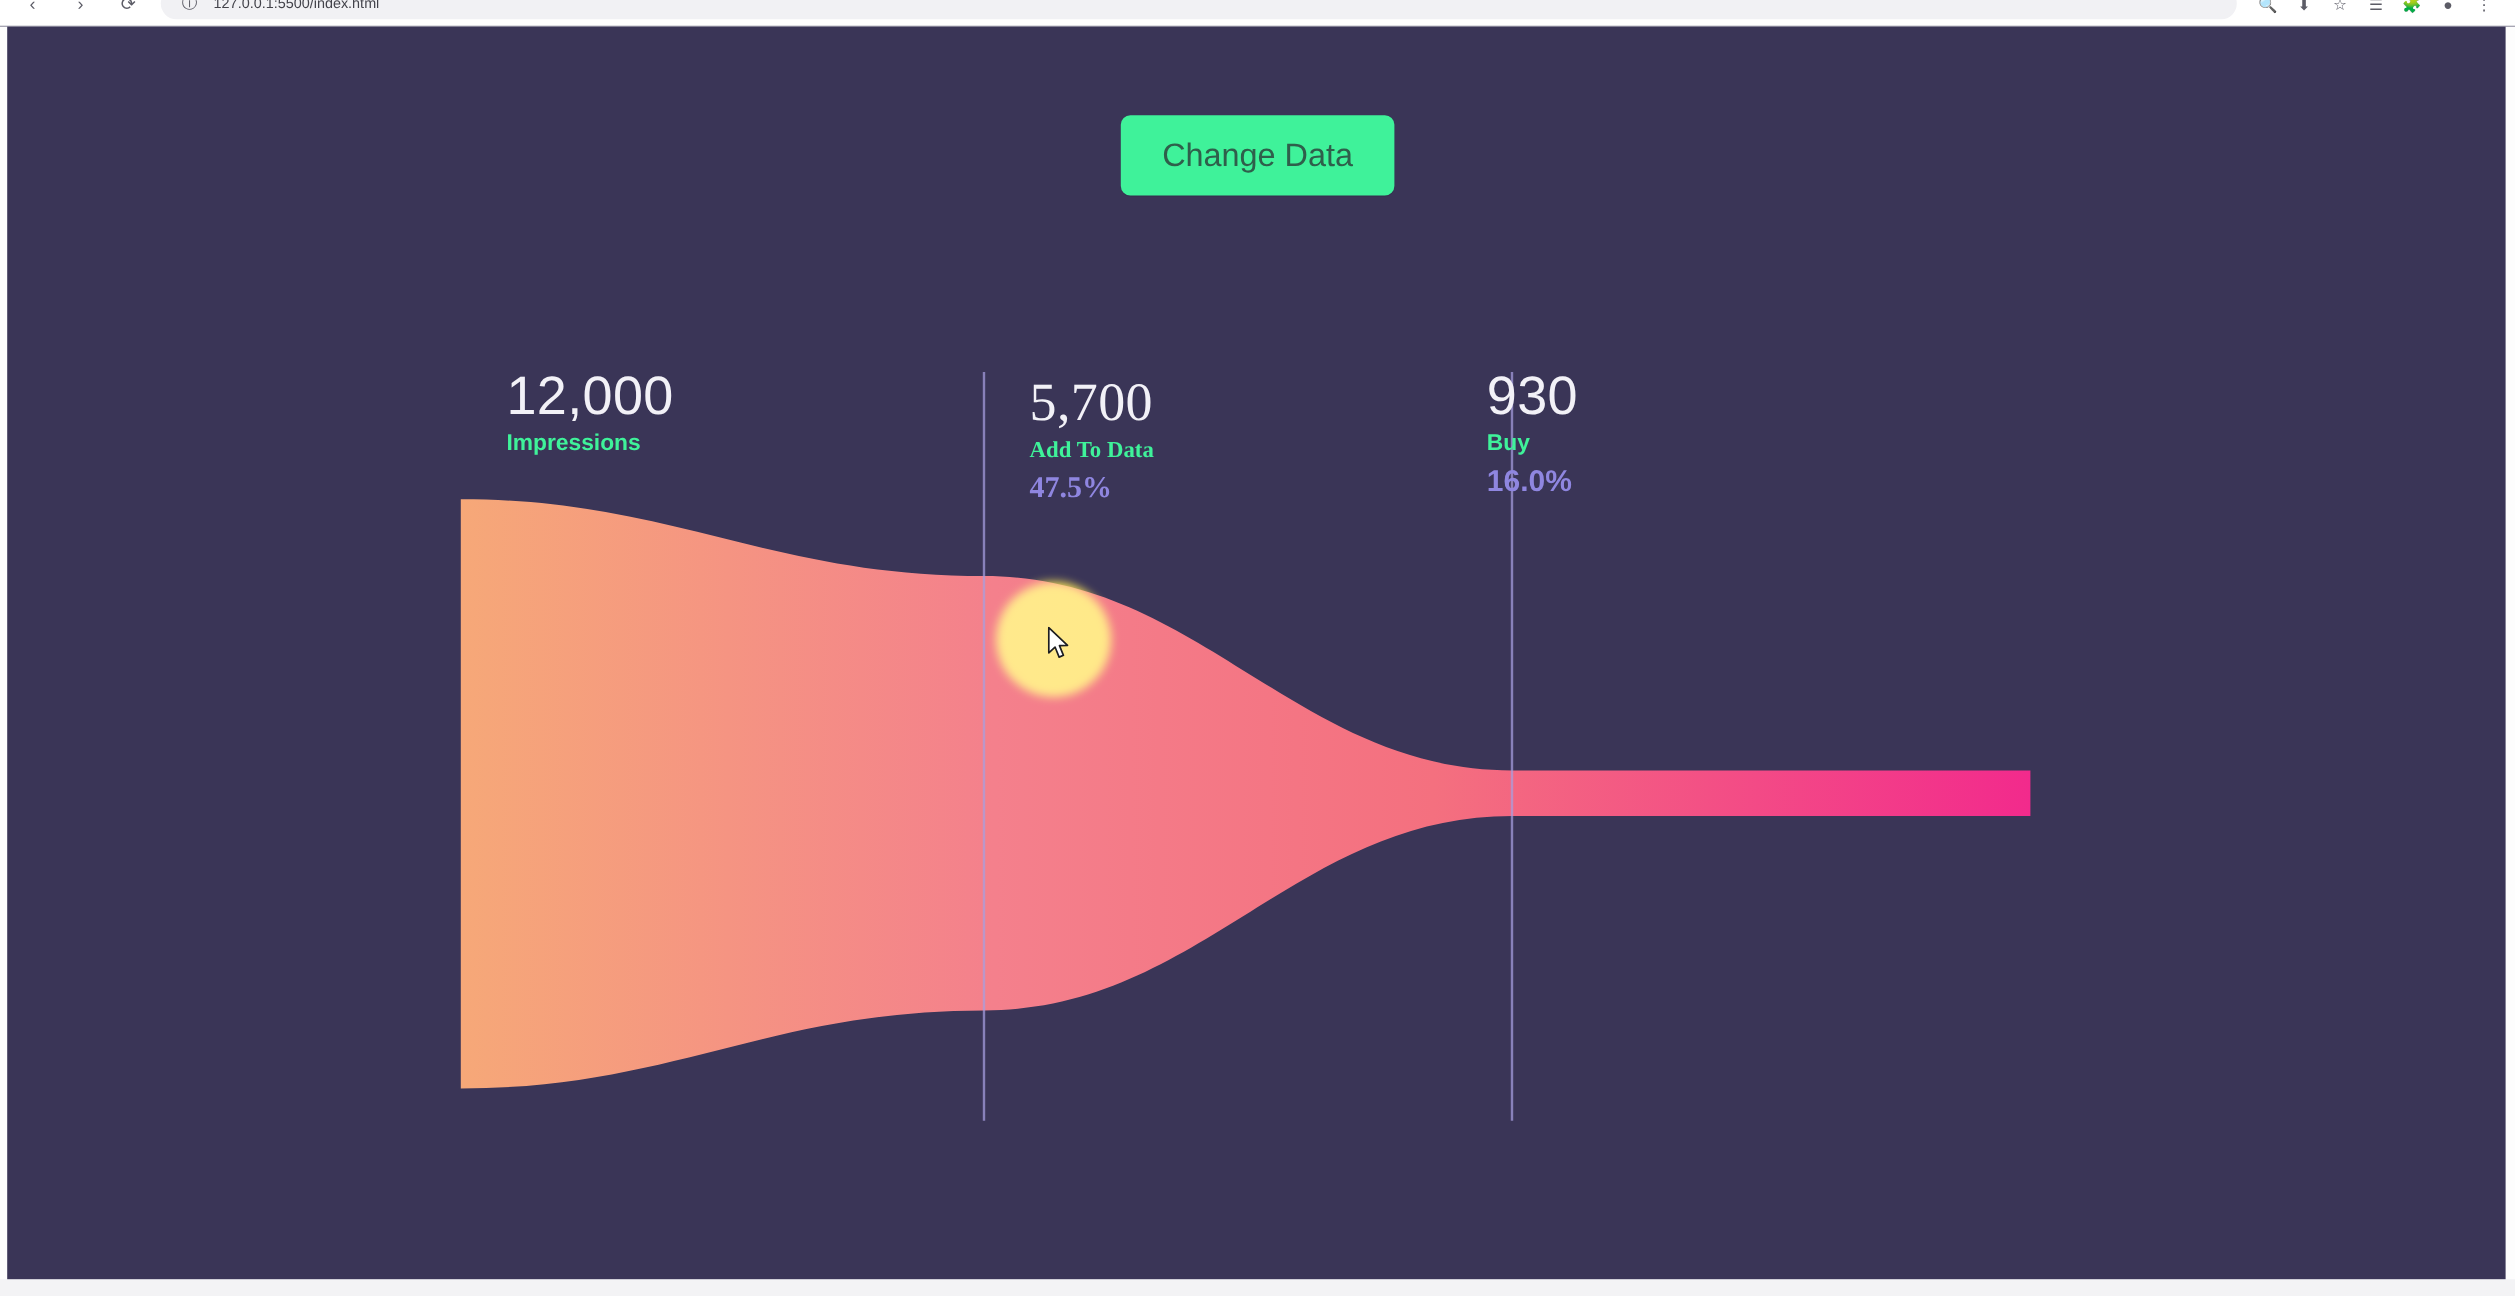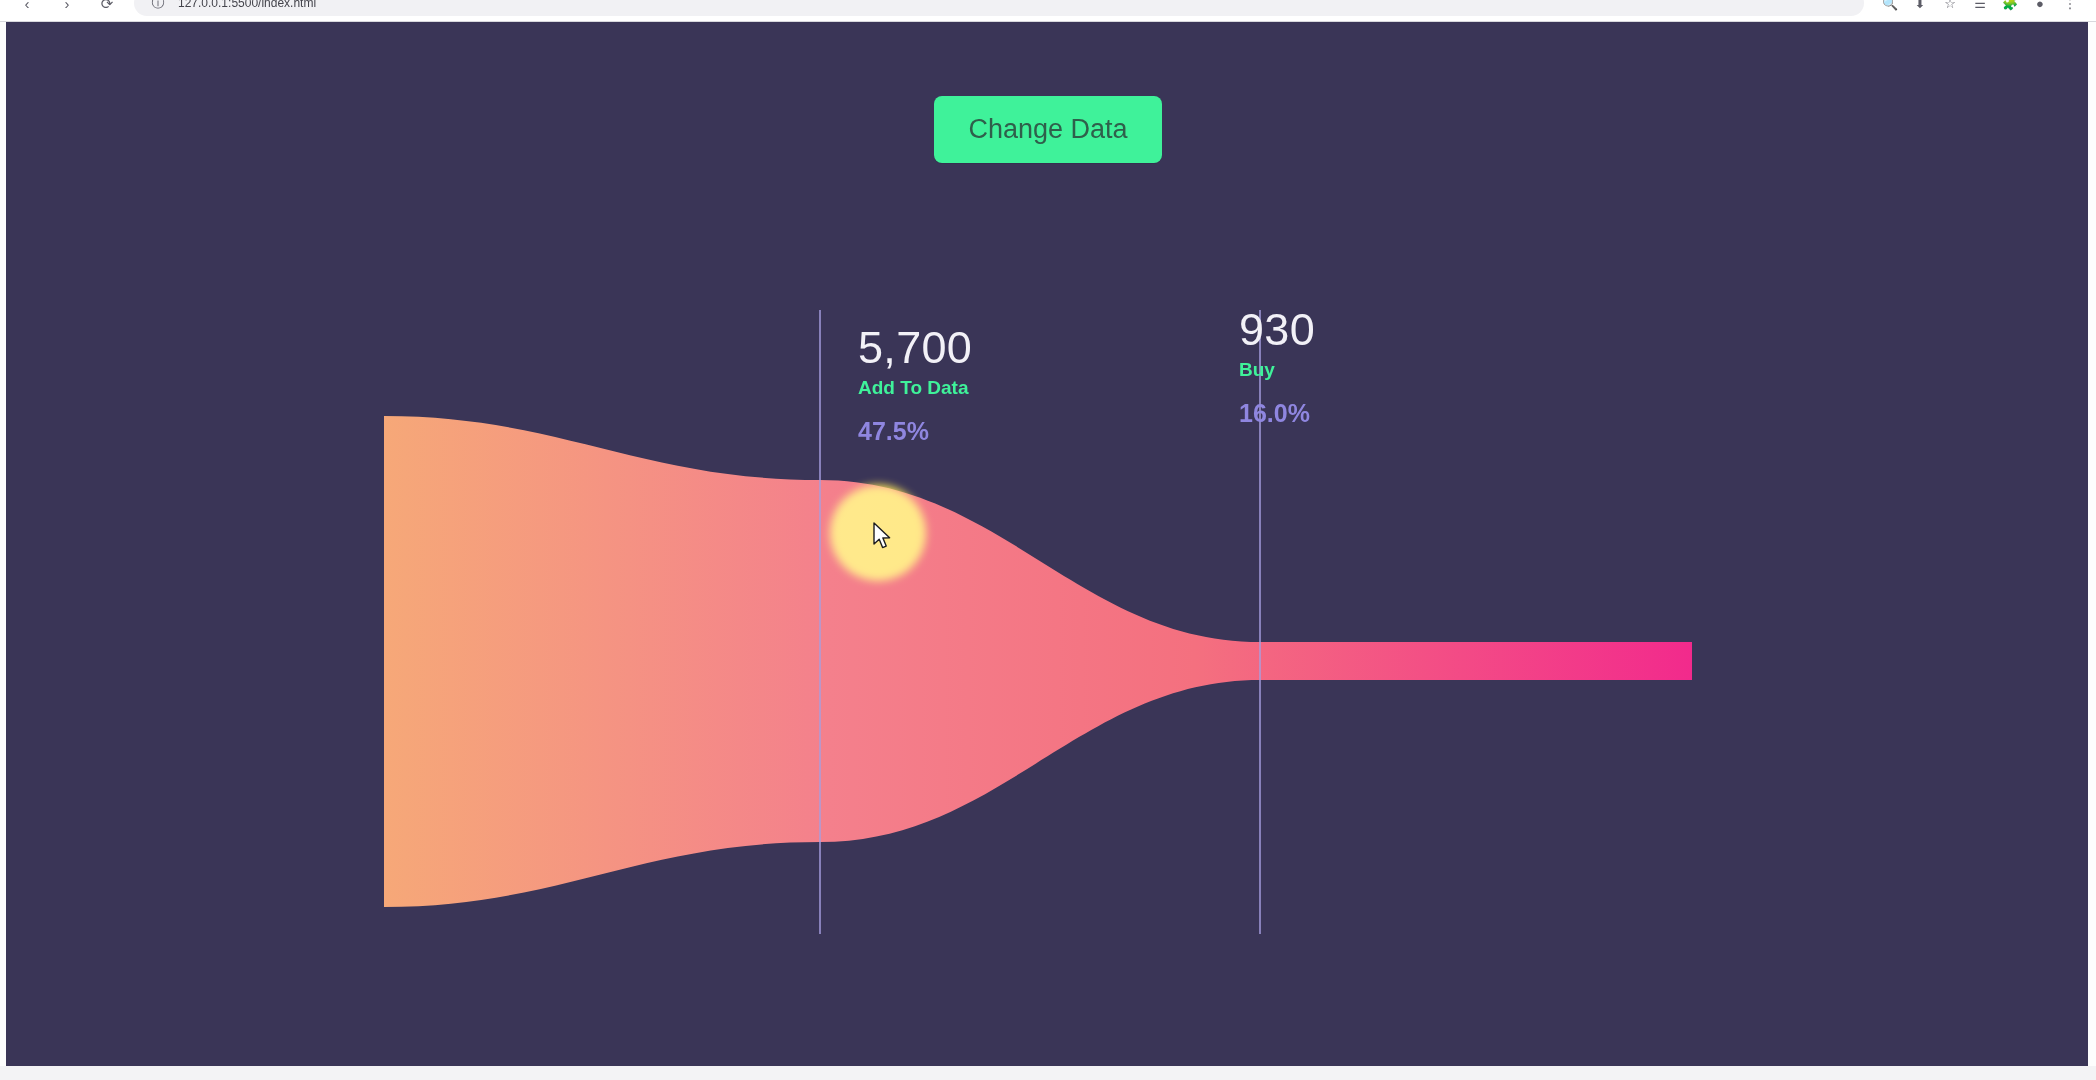--- a/index.html
+++ b/index.html
@@ -77,21 +77,21 @@
   .stage-value{
     color:#f2f1f7; font-size:45px; font-weight:300;
     letter-spacing:.3px; line-height:1.05; white-space:nowrap;
   }
   .stage-name{
     color:#3ff29a; font-size:19px; font-weight:700;
     margin-top:6px; white-space:nowrap;
   }
   .stage-pct{
     color:#8f86e0; font-size:25px; font-weight:700;
-    margin-top:18px; white-space:nowrap;
+    margin-top:6px; white-space:nowrap;
   }
 
   
   #hover-blob{
     position:absolute; width:96px; height:96px; border-radius:50%;
     background:#ffe93c; mix-blend-mode:lighten; filter:blur(4px);
     pointer-events:none;
   }
   #mouse-cursor{position:absolute; width:22px; height:30px; pointer-events:none;}
 </style>
@@ -148,22 +148,27 @@
                C 1080,428 1000,590 820,590
                C 640,590 560,655 384,655
                Z"></path>
 
       <line x1="820" y1="58" x2="820" y2="682" stroke="#a79fe0" stroke-width="2" opacity="0.72"></line>
       <line x1="1260" y1="58" x2="1260" y2="682" stroke="#a79fe0" stroke-width="2" opacity="0.72"></line>
     </svg>
 
     <div class="stage-labels">
 
+      <div class="stage-label" style="left:422px; top:54px;">
+        <div class="stage-value">12,000</div>
+        <div class="stage-name">Impressions</div>
+        <div class="stage-pct"></div>
+      </div>
 
-      <div class="stage-label" style="left:858px; top:72px;">
+      <div class="stage-label" style="left:858px; top:60px;font-family:Liberation Serif, serif;">
         <div class="stage-value">5,700</div>
         <div class="stage-name">Add To Data</div>
         <div class="stage-pct">47.5%</div>
       </div>
 
       <div class="stage-label" style="left:1239px; top:54px;">
         <div class="stage-value">930</div>
         <div class="stage-name">Buy</div>
         <div class="stage-pct">16.0%</div>
       </div>

